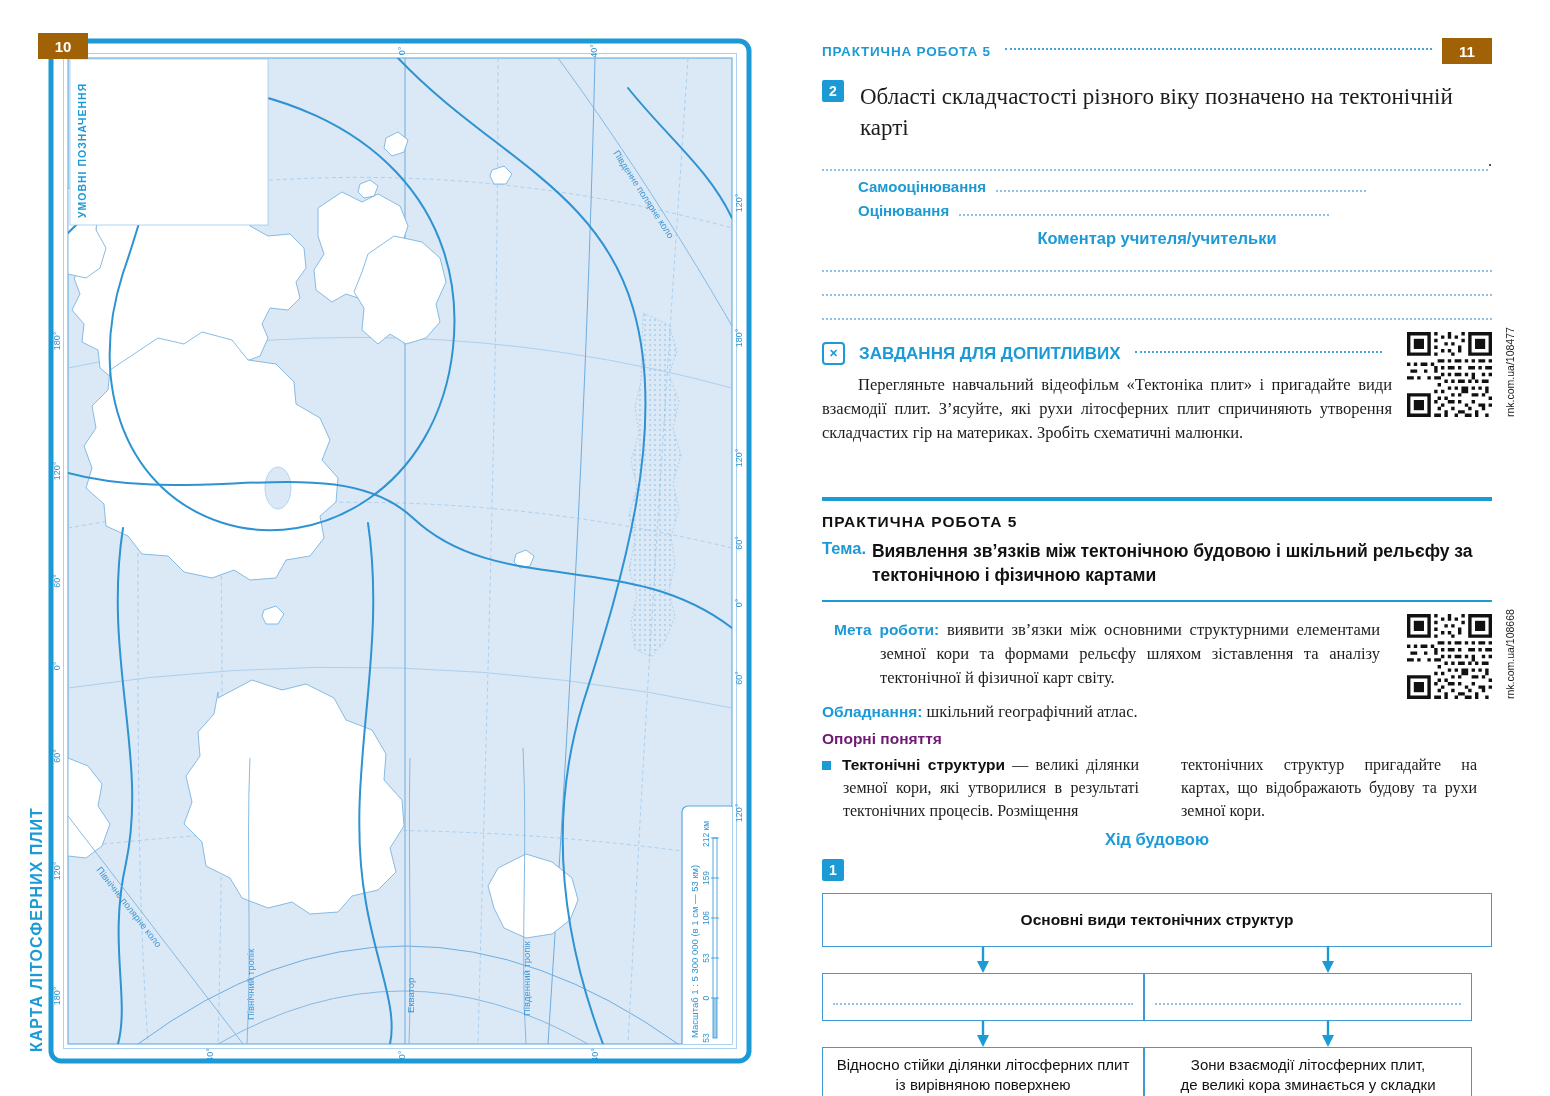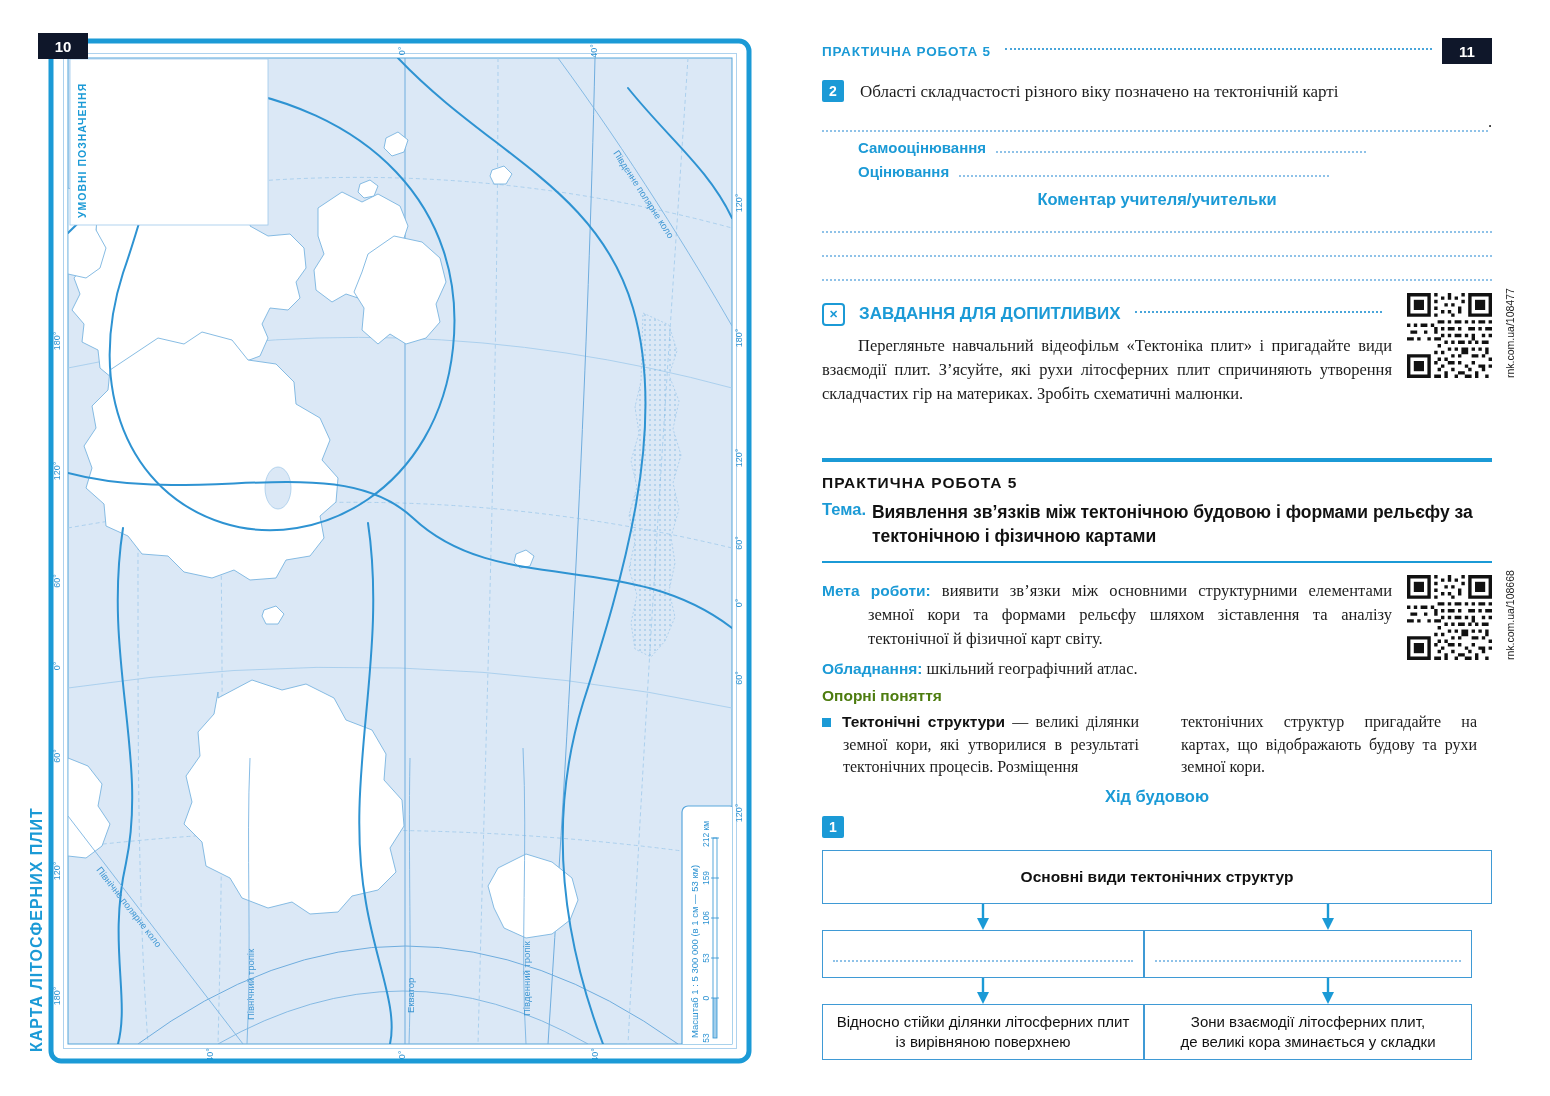--- a/index.html
+++ b/index.html
@@ -1,36 +1,36 @@
 <!DOCTYPE html>
 <html><head>
 <meta charset="utf-8">
 <style>
   html,body{margin:0;padding:0;background:#fff}
   .sheet{position:relative;width:1550px;height:1096px;background:#fff;overflow:hidden;
          font-family:"Liberation Serif",serif;color:#1c1c1c}
   
-  .pagenum{background:#0f172a;color:#fff;font:bold 15px "Liberation Sans",sans-serif;
+  .pagenum{background:#a16207;color:#fff;font:bold 15px "Liberation Sans",sans-serif;
            display:flex;align-items:center;justify-content:center;width:50px;height:26px}
   .dot{border-bottom:2px dotted #8fc2e8}
   
   .map-svg{position:absolute;left:48px;top:38px;width:704px;height:1026px}
   .pagenum.pl{position:absolute;left:38px;top:33px}
   .side-title{position:absolute;left:28px;top:1052px;transform:rotate(-90deg);transform-origin:0 0;
               font:bold 16px "Liberation Sans",sans-serif;color:#1b9ad6;letter-spacing:1px;white-space:nowrap}
   svg text{font-family:"Liberation Sans",sans-serif}
   
   .rp{position:absolute;left:822px;top:38px;width:670px;font-size:16.5px}
   .rp-header{display:flex;align-items:center;height:26px}
   .rp-header .t{font:bold 13.5px "Liberation Sans",sans-serif;color:#1b9ad6;letter-spacing:.8px;white-space:nowrap}
   .leader{flex:1;border-bottom:2px dotted #49a5da;margin:0 10px 5px 14px;height:1px}
   .task{display:flex;margin-top:16px}
   .tasknum{flex:0 0 22px;height:22px;background:#1b9ad6;color:#fff;font:bold 14px "Liberation Sans",sans-serif;
            display:flex;align-items:center;justify-content:center;margin-right:16px;border-radius:2px}
-  .task p{margin:1px 0 0;font-size:17px;line-height:1.35}
+  .task p{margin:1px 0 0;font-size:23px;line-height:1.35}
   .ansline{display:flex;align-items:flex-end;margin-top:8px}
   .ansline .dot{flex:1;height:16px}
   .score{display:flex;align-items:baseline;margin:6px 0 0 36px}
   .score .lbl{font:bold 15px "Liberation Sans",sans-serif;color:#1b9ad6;margin-right:10px}
   .score .dot{width:370px;height:13px}
   .center-blue{text-align:center;font:bold 16.5px "Liberation Sans",sans-serif;color:#1b9ad6;margin-top:10px}
   .gap-dot{margin-top:20px;height:2px}
   .curious{position:relative;margin-top:22px;padding-right:100px}
   .curious-h{display:flex;align-items:center}
   .xicon{width:19px;height:19px;border:2px solid #1b9ad6;border-radius:4px;color:#1b9ad6;
@@ -41,24 +41,24 @@
   .qrwrap .qr{width:85px;height:85px;display:block}
   .qr-label{position:absolute;left:97px;top:85px;transform:rotate(-90deg);transform-origin:0 0;
             font:10.5px "Liberation Sans",sans-serif;color:#222;white-space:nowrap}
   .rule{height:4px;background:#1b9ad6;margin-top:52px}
   .rule.thin{height:2.5px;margin-top:12px}
   .pra-t{font:bold 15.5px "Liberation Sans",sans-serif;letter-spacing:1px;margin-top:12px;color:#111}
   .theme{display:flex;margin-top:8px}
   .theme .lbl{font:bold 16.5px "Liberation Sans",sans-serif;color:#1b9ad6;margin-right:6px;flex:0 0 auto}
   .theme .txt{font:bold 17.5px "Liberation Sans",sans-serif;line-height:1.4;width:604px;color:#111}
   .goal{position:relative;margin-top:16px;padding-right:100px}
-  .goal p{margin:0;padding-left:46px;text-indent:-46px;text-align:justify;line-height:1.45}
+  .goal p{margin:12px;padding-left:46px;text-indent:-46px;text-align:justify;line-height:1.45}
   .inlbl{font:bold 15.5px "Liberation Sans",sans-serif;color:#1b9ad6}
   .equip{margin-top:8px}
-  .concepts-t{font:bold 15.5px "Liberation Sans",sans-serif;color:#4d7c0f;margin-top:8px}
+  .concepts-t{font:bold 15.5px "Liberation Sans",sans-serif;color:#701a75;margin-top:8px}
   .cols{display:flex;gap:42px;margin-top:6px}
   .col{width:296px;text-align:justify;font-size:16px;line-height:1.42}
   .col.c1{padding-left:21px;text-indent:-21px}
   .bullet{display:inline-block;width:9px;height:9px;background:#1b9ad6;margin-right:11px}
   .term{font:bold 15.5px "Liberation Sans",sans-serif;color:#111}
   .steps-t{margin-top:8px}
   .task.t1{margin-top:10px}
   .diagram{margin-top:12px}
   .dbox{border:1.6px solid #3f9ad5;display:flex;align-items:center;justify-content:center;box-sizing:border-box}
   .dbox.root{height:54px;font:bold 15.5px "Liberation Sans",sans-serif;color:#111}
@@ -272,21 +272,21 @@
           </svg>
         <span class="qr-label">rnk.com.ua/108477</span>
       </div>
     </div>
 
     <div class="rule"></div>
     <div class="pra-t">ПРАКТИЧНА РОБОТА 5</div>
 
     <div class="theme">
       <span class="lbl">Тема.</span>
-      <span class="txt">Виявлення зв’язків між тектонічною будовою і формами рельєфу за тектонічною і фізичною картами</span>
+      <span class="txt">Виявлення зв’язків між тектонічною будовою і шкільний рельєфу за тектонічною і фізичною картами</span>
     </div>
     <div class="rule thin"></div>
 
     <div class="goal">
       <p><span class="inlbl">Мета роботи:</span><span> виявити зв’язки між основними структурними елементами земної кори та формами рельєфу шляхом зіставлення та аналізу тектонічної й фізичної карт світу.</span></p>
       <div class="qrwrap" style="top:-4px">
         <svg class="qr" viewBox="0 0 25 25">
             <use href="#qrpat"></use>
           </svg>
         <span class="qr-label">rnk.com.ua/108668</span>

